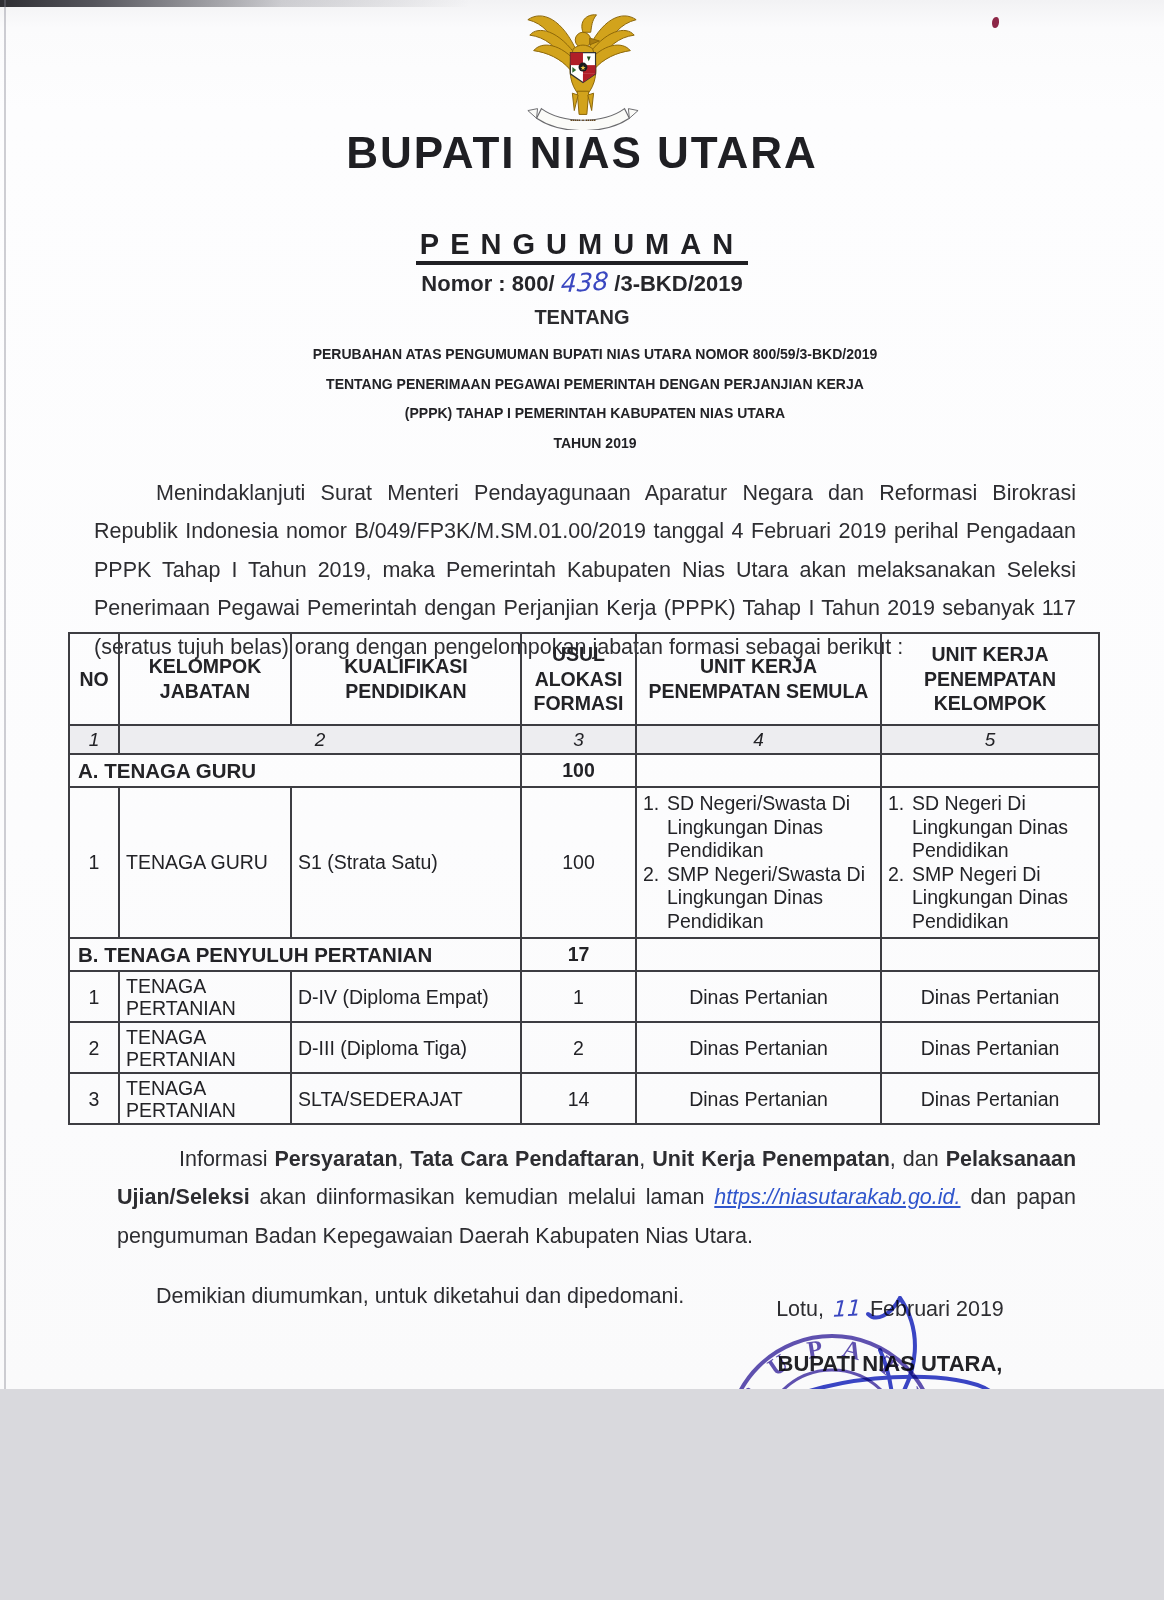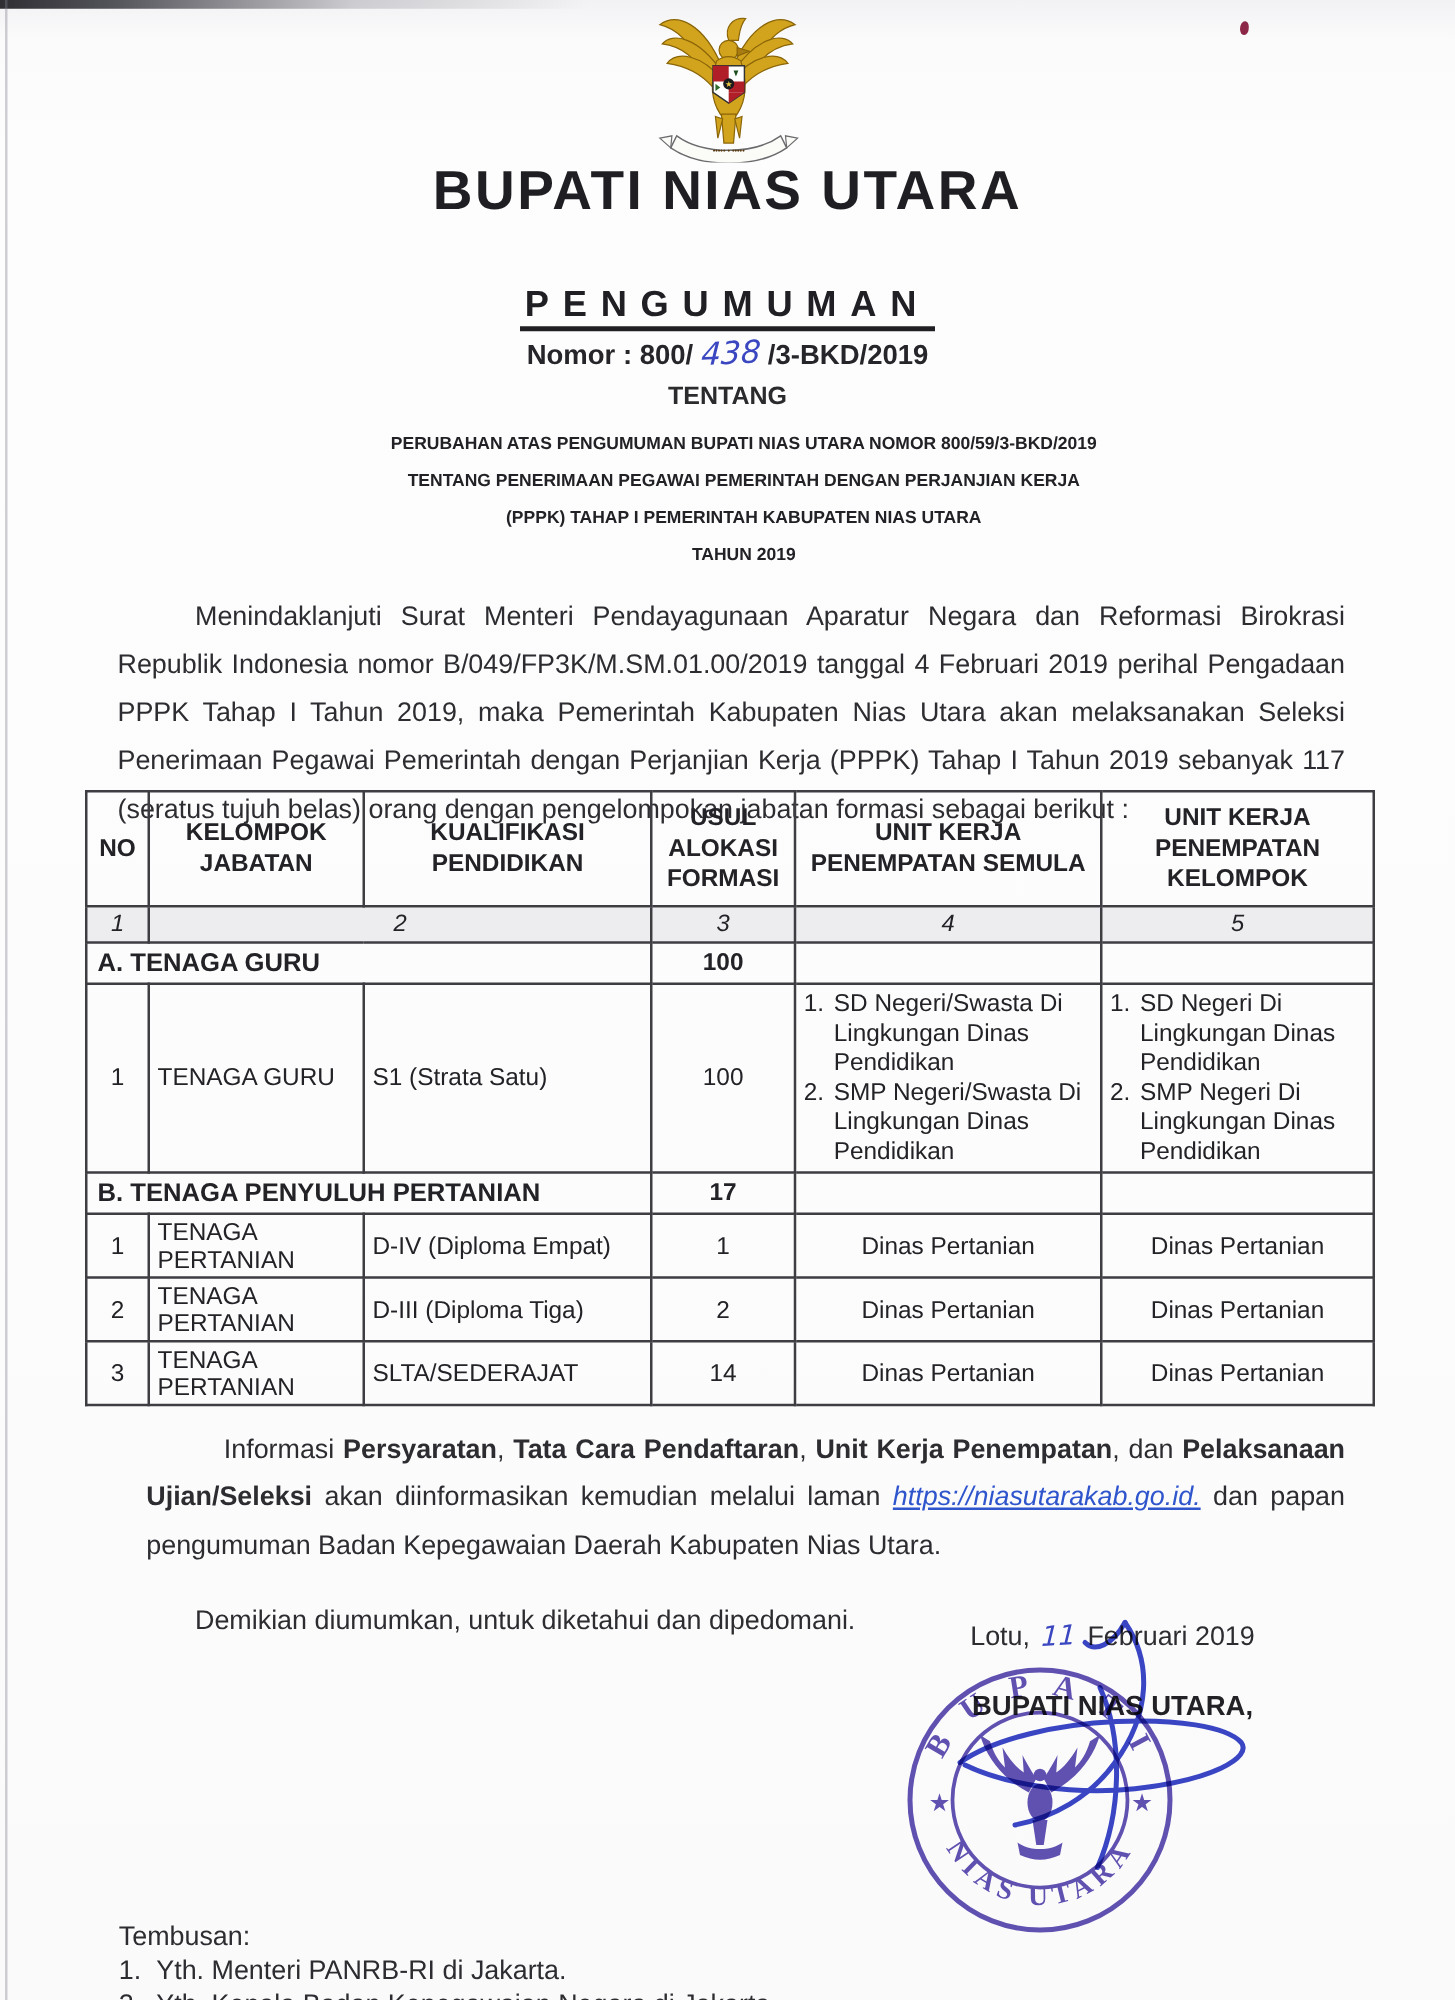--- a/index.html
+++ b/index.html
@@ -1,17 +1,17 @@
 <!DOCTYPE html>
 <html><head>
 <meta charset="utf-8">
 <style>
   html,body{margin:0;padding:0;background:#d9d9dd;}
   .page{
-    position:relative;width:1164px;height:1600px;overflow:hidden;
+    position:relative;width:1164px;height:1389px;overflow:hidden;
     background:linear-gradient(180deg,#f2f2f4 0%,#fbfbfc 2%,#fdfdfe 8%,#fcfcfd 60%,#fafafb 100%);
     font-family:"Liberation Sans",sans-serif;color:#2b2b2e;
   }
   
   .scan-top-edge{position:absolute;top:0;left:0;width:470px;height:7px;
     background:linear-gradient(to right,#2e2e33 0%,#55555c 20%,rgba(90,90,100,0.25) 60%,transparent 100%);}
   .scan-left-edge{position:absolute;top:0;left:4px;width:2px;height:100%;background:rgba(130,130,142,0.38);}
   .red-speck{position:absolute;left:992px;top:17px;width:7px;height:11px;border-radius:60% 40% 55% 45%;background:#8d2747;}
   .letterhead-title{position:absolute;top:128px;left:0;width:100%;text-align:center;
     font-size:44px;font-weight:bold;letter-spacing:2px;color:#1f1f23;}

